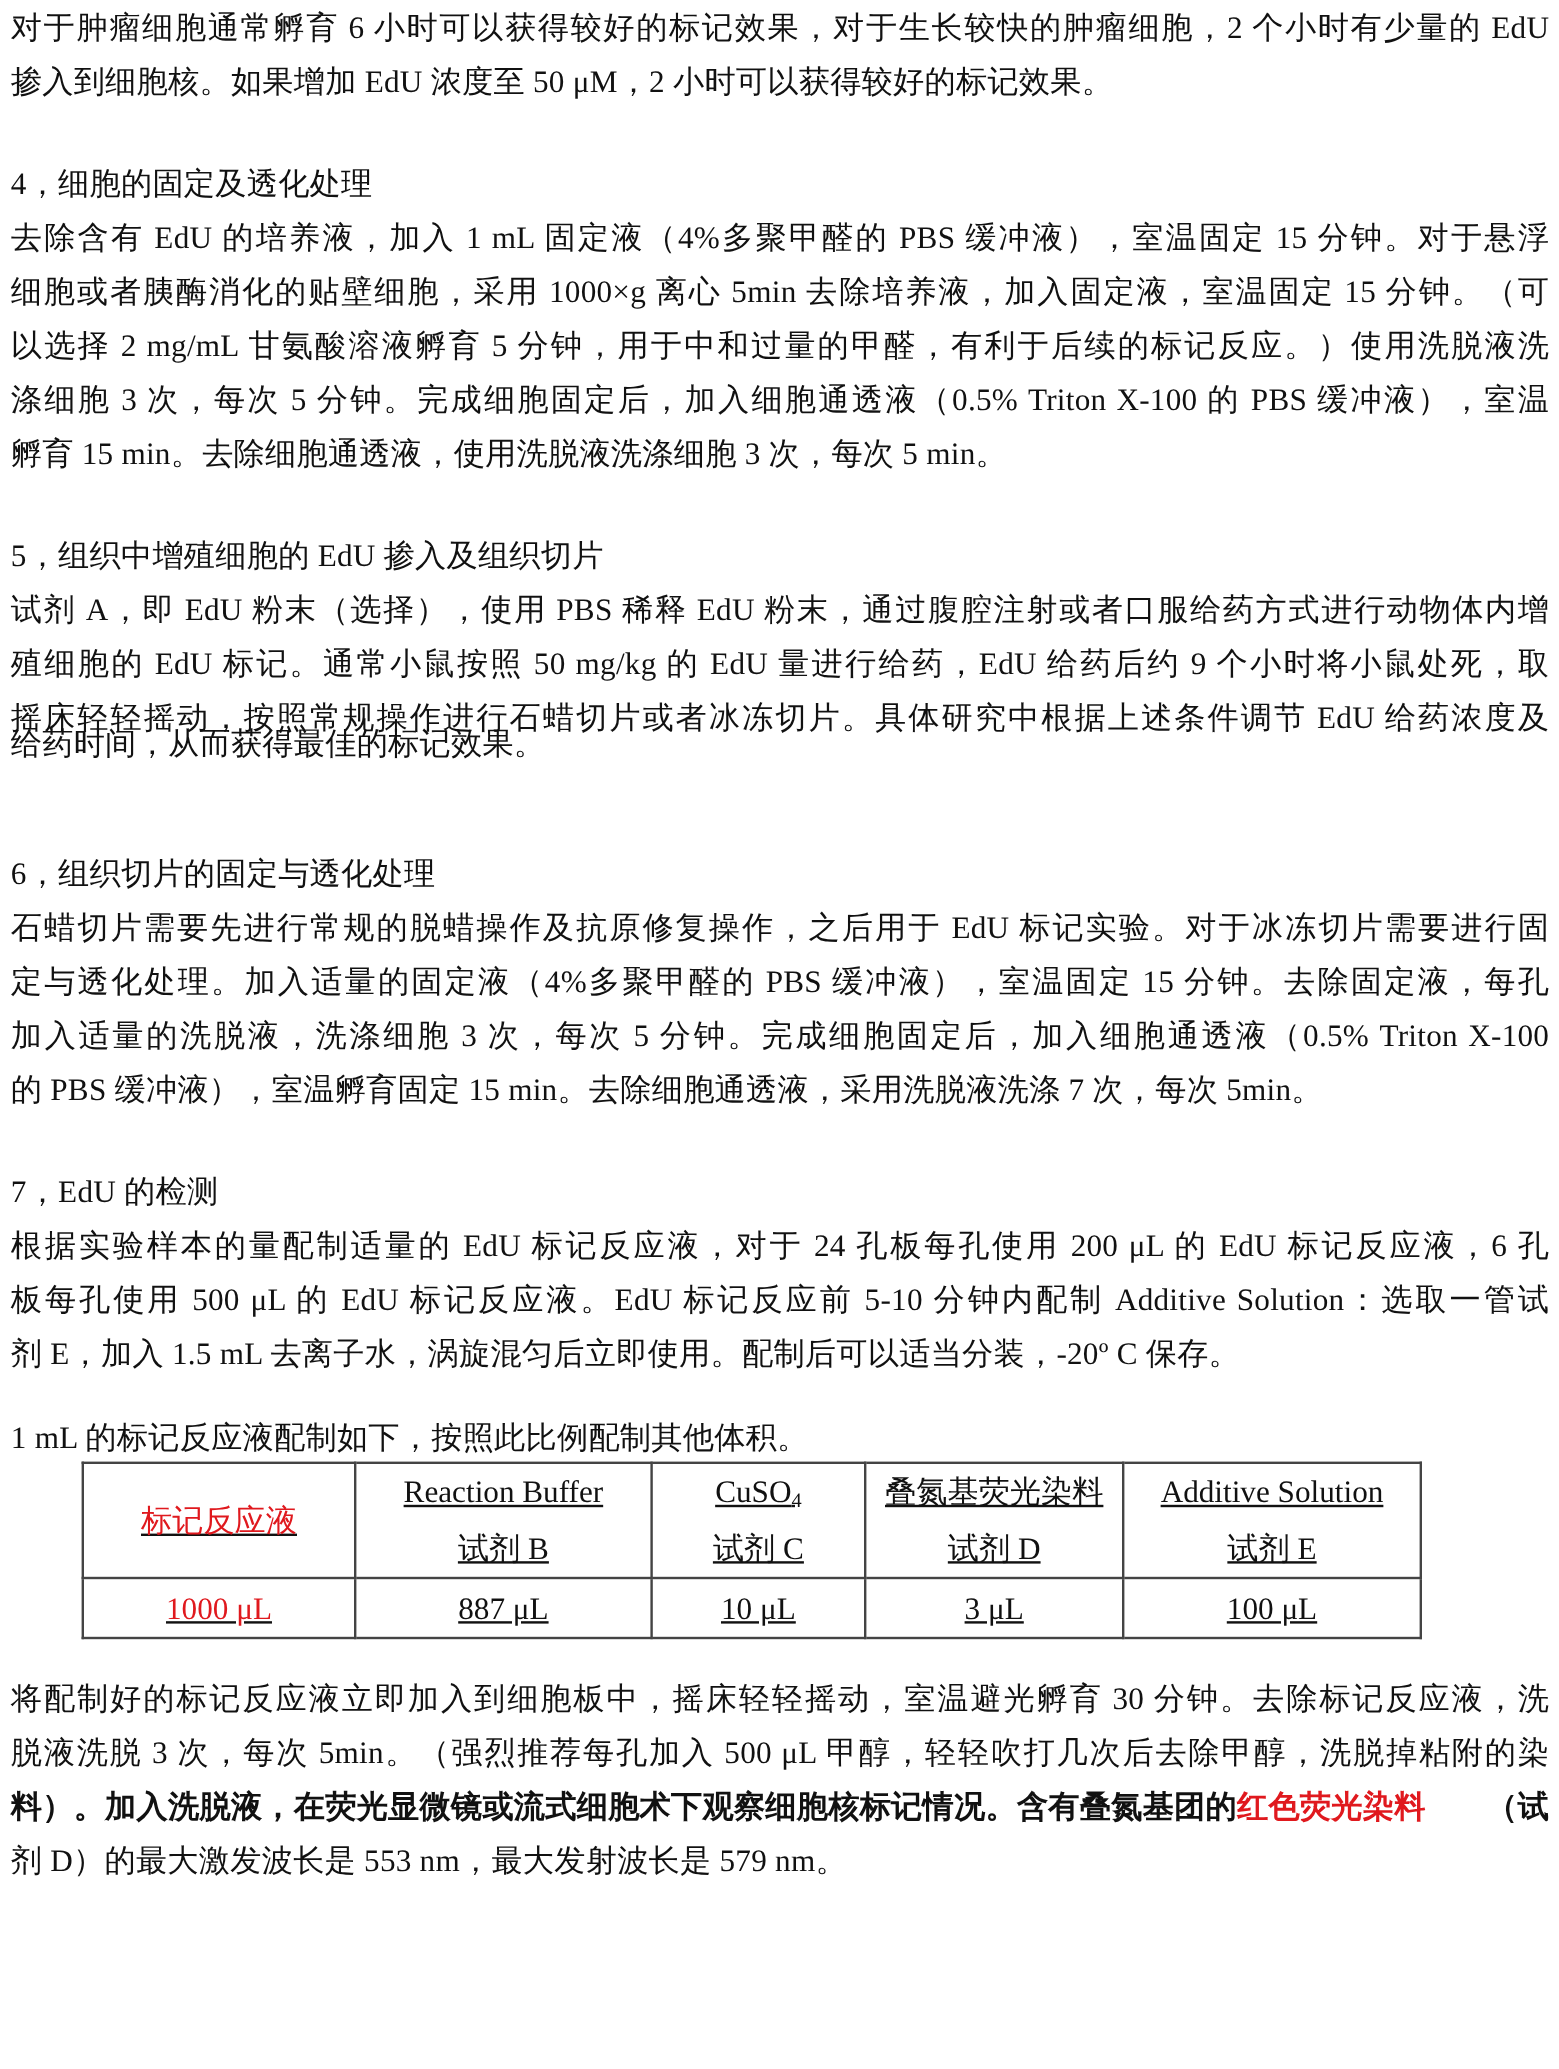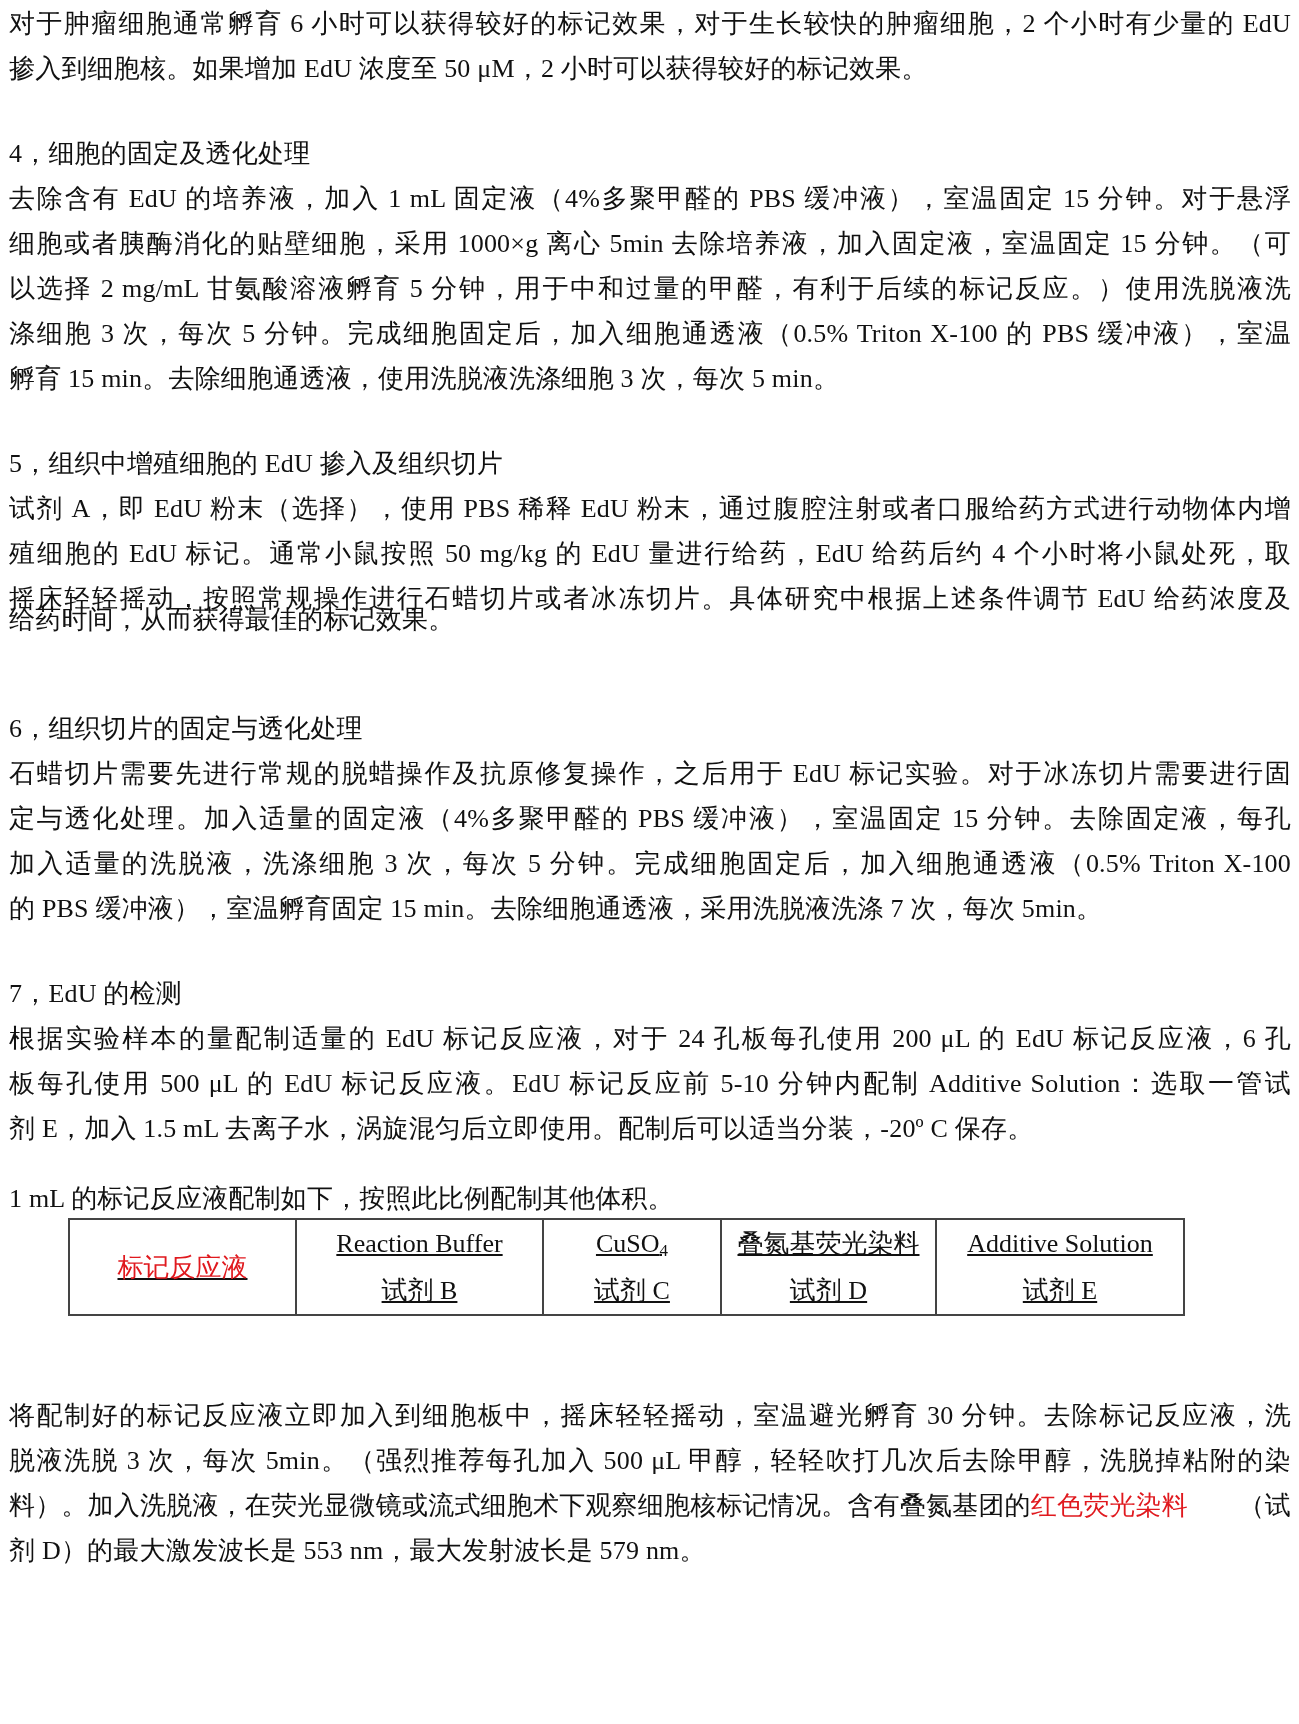--- a/index.html
+++ b/index.html
@@ -43,21 +43,21 @@
 
   <div class="line heading" style="top:130px">4，细胞的固定及透化处理</div>
   <div class="line just" style="top:175px">去除含有 EdU 的培养液，加入 1 mL 固定液（4%多聚甲醛的 PBS 缓冲液），室温固定 15 分钟。对于悬浮</div>
   <div class="line just" style="top:220px">细胞或者胰酶消化的贴壁细胞，采用 1000×g 离心 5min 去除培养液，加入固定液，室温固定 15 分钟。（可</div>
   <div class="line just" style="top:265px">以选择 2 mg/mL 甘氨酸溶液孵育 5 分钟，用于中和过量的甲醛，有利于后续的标记反应。）使用洗脱液洗</div>
   <div class="line just" style="top:310px">涤细胞 3 次，每次 5 分钟。完成细胞固定后，加入细胞通透液（0.5% Triton X-100 的 PBS 缓冲液），室温</div>
   <div class="line" style="top:355px">孵育 15 min。去除细胞通透液，使用洗脱液洗涤细胞 3 次，每次 5 min。</div>
 
   <div class="line heading" style="top:440px">5，组织中增殖细胞的 EdU 掺入及组织切片</div>
   <div class="line just" style="top:485px">试剂 A，即 EdU 粉末（选择），使用 PBS 稀释 EdU 粉末，通过腹腔注射或者口服给药方式进行动物体内增</div>
-  <div class="line just" style="top:530px">殖细胞的 EdU 标记。通常小鼠按照 50 mg/kg 的 EdU 量进行给药，EdU 给药后约 4 个小时将小鼠处死，取</div>
+  <div class="line just" style="top:530px">殖细胞的 EdU 标记。通常小鼠按照 50 mg/kg 的 EdU 量进行给药，EdU 给药后约 9 个小时将小鼠处死，取</div>
   <div class="line just" style="top:575px">摇床轻轻摇动，按照常规操作进行石蜡切片或者冰冻切片。具体研究中根据上述条件调节 EdU 给药浓度及</div>
   <div class="line" style="top:596px">给药时间，从而获得最佳的标记效果。</div>
 
   <div class="line heading" style="top:705px">6，组织切片的固定与透化处理</div>
   <div class="line just" style="top:750px">石蜡切片需要先进行常规的脱蜡操作及抗原修复操作，之后用于 EdU 标记实验。对于冰冻切片需要进行固</div>
   <div class="line just" style="top:795px">定与透化处理。加入适量的固定液（4%多聚甲醛的 PBS 缓冲液），室温固定 15 分钟。去除固定液，每孔</div>
   <div class="line just" style="top:840px">加入适量的洗脱液，洗涤细胞 3 次，每次 5 分钟。完成细胞固定后，加入细胞通透液（0.5% Triton X-100</div>
   <div class="line" style="top:885px">的 PBS 缓冲液），室温孵育固定 15 min。去除细胞通透液，采用洗脱液洗涤 7 次，每次 5min。</div>
 
   <div class="line heading" style="top:970px">7，EdU 的检测</div>
@@ -84,23 +84,30 @@
     </td>
     <td class="c3">
       <div>叠氮基荧光染料</div>
       <div>试剂 D</div>
     </td>
     <td class="c4">
       <div>Additive Solution</div>
       <div>试剂 E</div>
     </td>
   </tr>
+  <tr class="val">
+    <td class="c0 red">1000 μL</td>
+    <td class="c1">887 μL</td>
+    <td class="c2">10 μL</td>
+    <td class="c3">3 μL</td>
+    <td class="c4">100 μL</td>
+  </tr>
 </tbody>
   </table>
 
 <div class="page">
   <div class="line just" style="top:1392px">将配制好的标记反应液立即加入到细胞板中，摇床轻轻摇动，室温避光孵育 30 分钟。去除标记反应液，洗</div>
   <div class="line just" style="top:1437px">脱液洗脱 3 次，每次 5min。（强烈推荐每孔加入 500 μL 甲醇，轻轻吹打几次后去除甲醇，洗脱掉粘附的染</div>
-  <div class="line" style="top:1482px; width:1282px;">
+  <div class="line" style="top:1482px; width:1282px;font-weight:bold;">
     <span>料）。加入洗脱液，在荧光显微镜或流式细胞术下观察细胞核标记情况。含有叠氮基团的</span><span class="red">红色荧光染料</span><span style="position:absolute; right:0;">（试</span>
   </div>
   <div class="line" style="top:1527px">剂 D）的最大激发波长是 553 nm，最大发射波长是 579 nm。</div>
 </div>
 
 </body></html>

